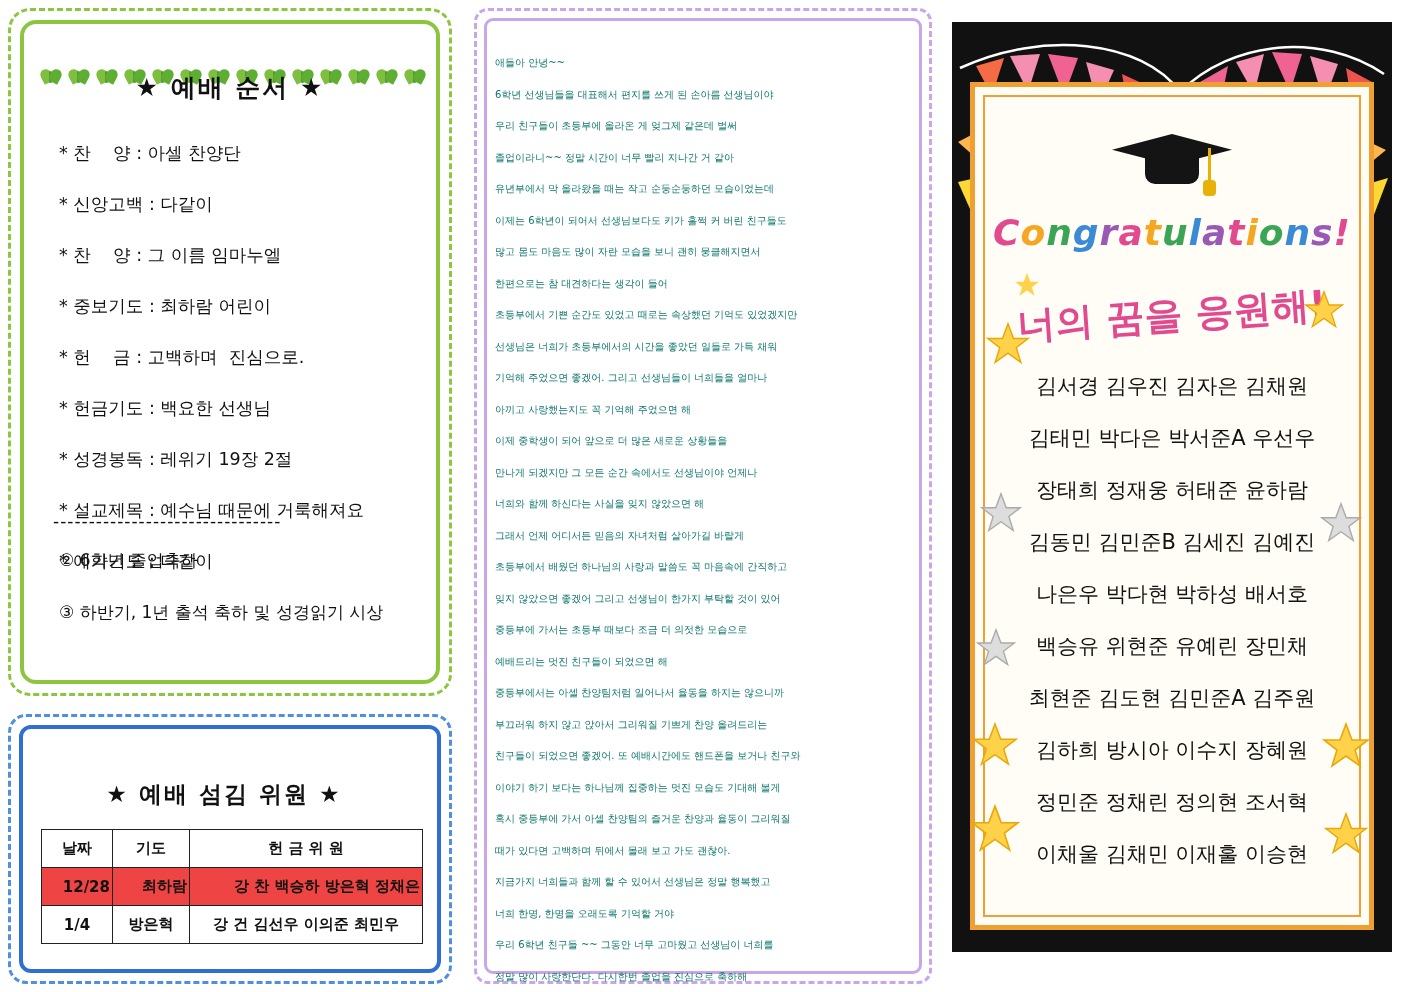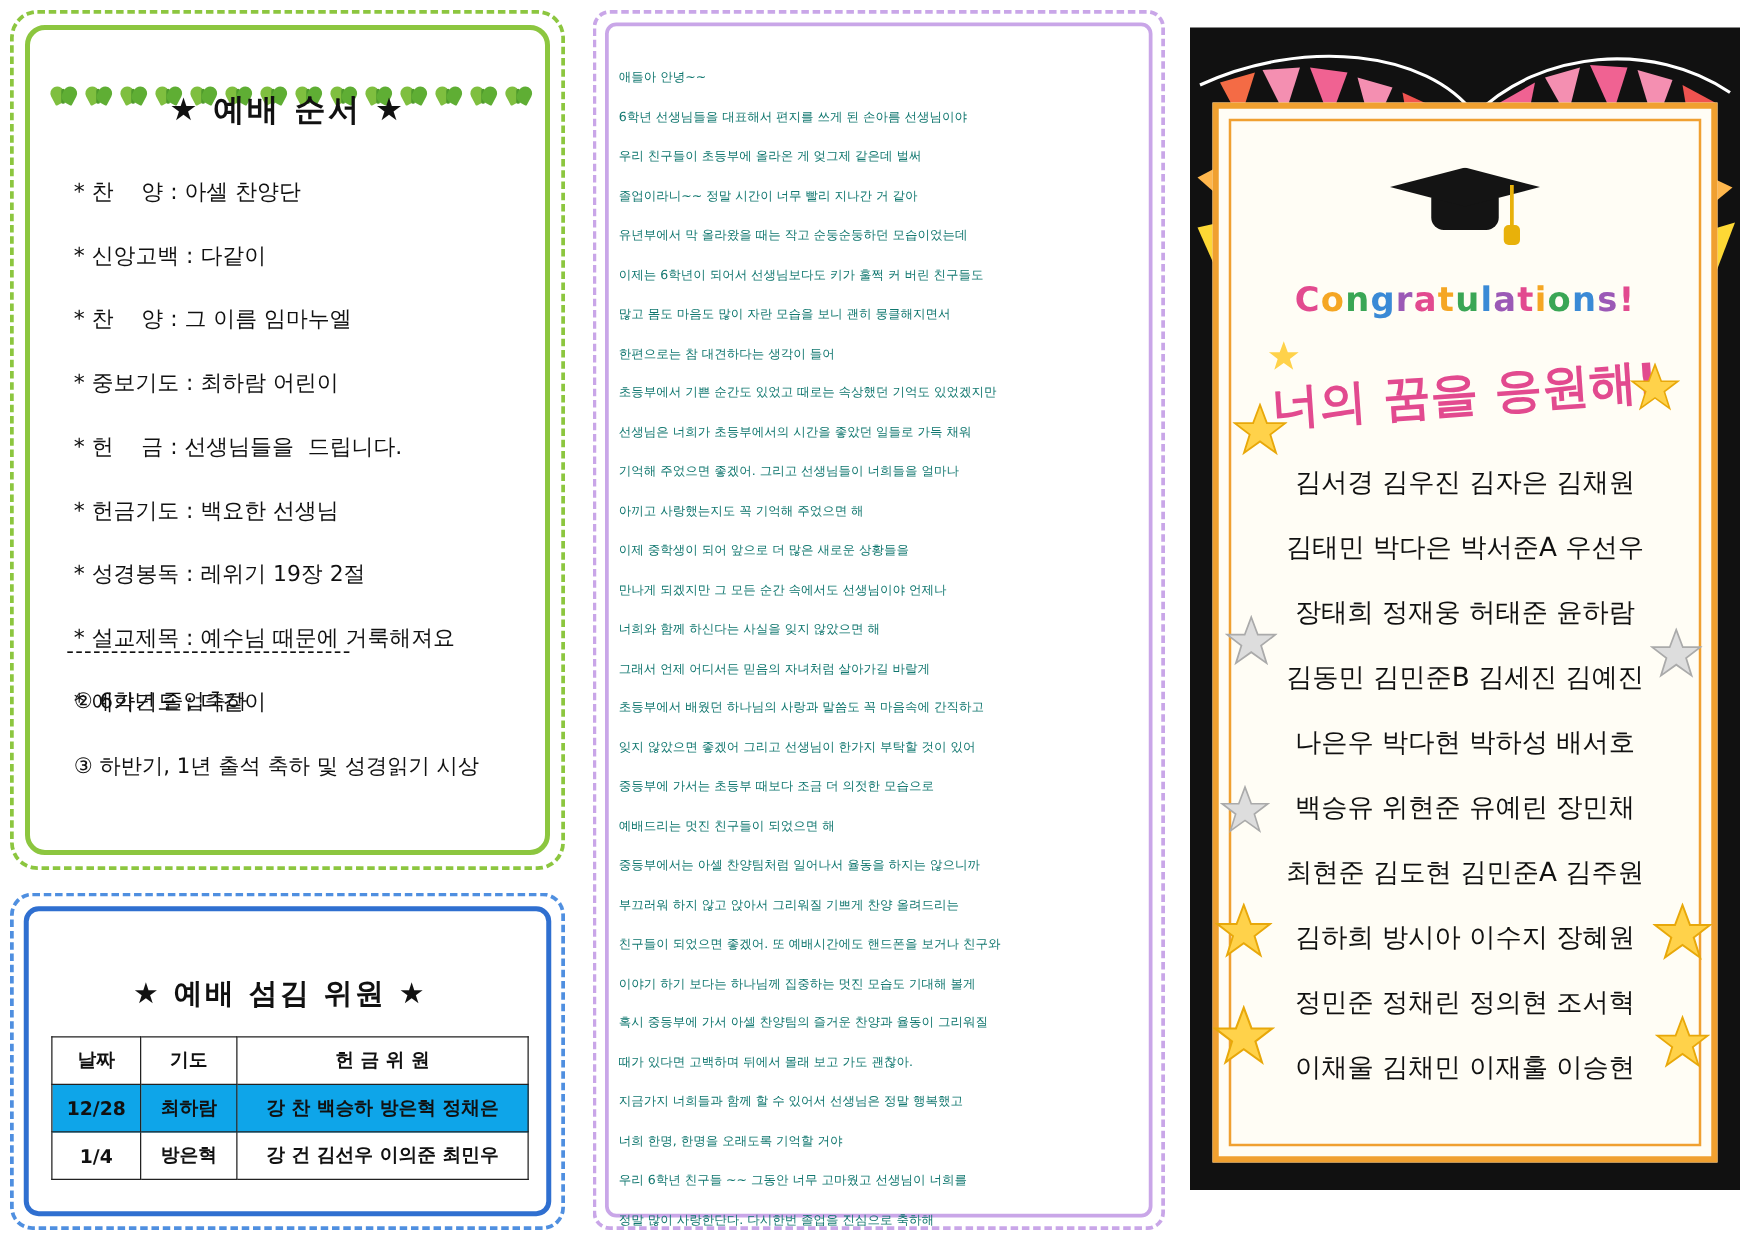--- a/index.html
+++ b/index.html
@@ -71,21 +71,21 @@
   }
   .tbl{
     position:absolute;left:30px;top:112px;width:382px;
     border-collapse:collapse;font-size:15px;
   }
   .tbl th,.tbl td{
     border:1.5px solid #222;text-align:center;padding:9px 2px;color:#111;font-weight:bold;
   }
   .tbl th{font-weight:bold;}
   .tbl td.pray{font-weight:bold;}
-  .row-hl td{background:#0ea5e9;}
+  .row-hl td{background:#ef4444;text-align:right;}
   .col-date{width:66px;}
   .col-pray{width:72px;}
 
   
   .col2{
     position:absolute;left:474px;top:8px;width:458px;height:976px;
     border:3px dashed #c9a6e8;border-radius:14px;box-sizing:border-box;background:#fff;
   }
   .col2-inner{
     position:absolute;left:7px;top:7px;right:7px;bottom:7px;
@@ -116,22 +116,22 @@
     height:34px;top:0;
   }
   .cap-base{
     position:absolute;left:33px;top:24px;width:54px;height:26px;background:#141414;
     border-radius:0 0 10px 10px;
   }
   .cap-tassel{position:absolute;left:96px;top:14px;width:3px;height:34px;background:#e8b10a;}
   .cap-knot{position:absolute;left:91px;top:46px;width:13px;height:16px;background:#e8b10a;border-radius:4px;}
 
   .congrats{
-    position:absolute;left:0;right:0;top:203px;text-align:center;
-    font-size:27px;font-weight:bold;
+    position:absolute;left:0;right:0;top:190px;text-align:center;
+    font-size:36px;font-weight:bold;font-style:italic;
     letter-spacing:1px;
   }
   .congrats span:nth-child(5n+1){color:#e24a8f;}
   .congrats span:nth-child(5n+2){color:#f5a623;}
   .congrats span:nth-child(5n+3){color:#3aa655;}
   .congrats span:nth-child(5n+4){color:#3a8ad6;}
   .congrats span:nth-child(5n+5){color:#9b59b6;}
 
   .cheer{
     position:absolute;left:0;right:0;top:268px;text-align:center;
@@ -208,21 +208,21 @@
           </div>
       </div>
 
       <div class="title-green">★ 예배 순서 ★</div>
 
       <div class="order-list">
         <div class="order-item">* 찬    양 : 아셀 찬양단</div>
         <div class="order-item">* 신앙고백 : 다같이</div>
         <div class="order-item">* 찬    양 : 그 이름 임마누엘</div>
         <div class="order-item">* 중보기도 : 최하람 어린이</div>
-        <div class="order-item">* 헌    금 : 선생님들을  드립니다.</div>
+        <div class="order-item">* 헌    금 : 고백하며  진심으로.</div>
         <div class="order-item">* 헌금기도 : 백요한 선생님</div>
         <div class="order-item">* 성경봉독 : 레위기 19장 2절</div>
         <div class="order-item">* 설교제목 : 예수님 때문에 거룩해져요</div>
         <div class="order-item">* 예가기도 : 다같이</div>
       </div>
 
       <div class="divider-dash">--------------------------------</div>
 
       <div class="notice-list">
         <div class="notice-item">② 6학년  졸업축하</div>

